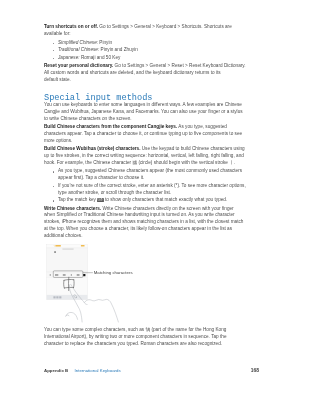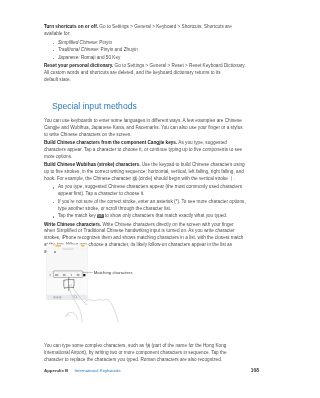--- a/index.html
+++ b/index.html
@@ -9,21 +9,21 @@
   .para{font-size:4.68px;line-height:6.87px;letter-spacing:0.01px;color:#4d4d4d;margin:0;}
   .para .lead{font-weight:bold;color:#1f1f1f;letter-spacing:0;}
   .blist{margin:0;padding:0;list-style:none;}
   .blist li{position:relative;padding-left:14px;font-size:4.68px;line-height:6.87px;letter-spacing:0.01px;color:#4d4d4d;}
   .blist li .dot{position:absolute;left:9.1px;top:3.05px;width:1.3px;height:1.3px;border-radius:50%;background:#77757a;}
   .blist li em{font-style:italic;}
   .blist.lang li{margin-top:0.75px;}
   .blist.lang li:first-child{margin-top:0;}
   .blist.tips li{margin-top:0.8px;}
   .blist.tips li:first-child{margin-top:0;}
-  .sect-h{font-size:8.6px;line-height:8.0px;font-weight:normal;color:#2b7bb9;margin:8px;letter-spacing:0.01px;}
+  .sect-h{font-size:8.6px;line-height:8.0px;font-weight:normal;color:#2b7bb9;margin:0;letter-spacing:0.01px;font-family:Liberation Mono, monospace;}
   .sp-para{height:1.45px;} .sp-list{height:1.75px;} .sp-head{height:9.6px;} .sp-head2{height:0.4px;}
   .figspace{height:86.8px;}
   .footer-l{position:absolute;left:44px;top:368.4px;font-size:4.35px;letter-spacing:0.01px;white-space:nowrap;line-height:5px;}
   .footer-l .ap{font-weight:bold;color:#3d3d3d;}
   .footer-l .ti{color:#2b7bb9;margin-left:6.3px;}
   .footer-r{position:absolute;left:250.8px;top:367.8px;font-size:4.9px;font-weight:bold;color:#3d3d3d;letter-spacing:0.01px;line-height:5px;}
   .mkey{display:inline-block;vertical-align:-0.45px;background:#5a5a5a;color:#fff;border-radius:0.4px;font-size:2.9px;line-height:3.7px;height:3.7px;padding:0 0.35px;letter-spacing:0;font-family:"DejaVu Sans",sans-serif;overflow:hidden;}
   .figlayer{position:absolute;left:0;top:0;width:300px;height:398px;pointer-events:none;}
 </style>
 </head>

